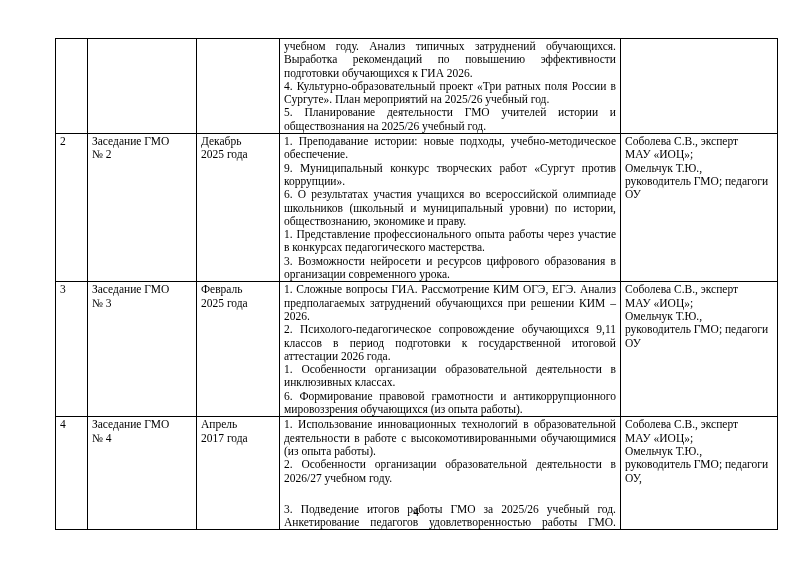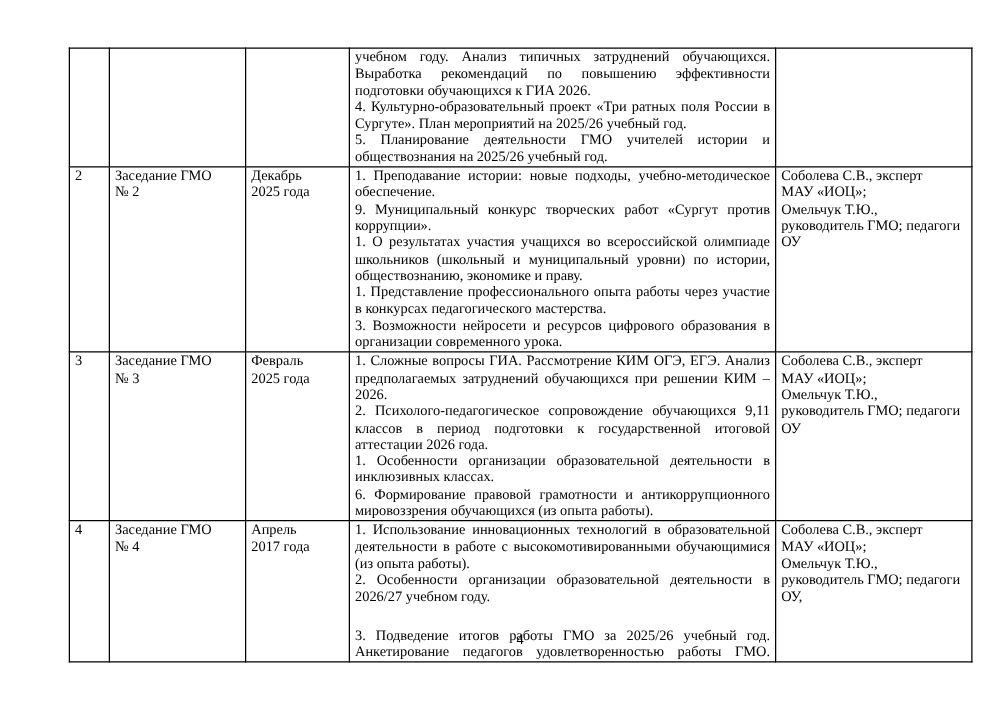--- a/index.html
+++ b/index.html
@@ -80,21 +80,21 @@
 
       <tr class="r1">
         <td>2</td>
         <td class="pre">Заседание ГМО
 № 2</td>
         <td class="pre">Декабрь
 2025 года</td>
         <td class="cell-agenda">
           <p>1. Преподавание истории: новые подходы, учебно-методическое обеспечение.</p>
           <p>9. Муниципальный конкурс творческих работ «Сургут против коррупции».</p>
-          <p>1. О результатах участия учащихся во всероссийской олимпиаде школьников (школьный и муниципальный уровни) по истории, обществознанию, экономике и праву.</p>
+          <p>6. О результатах участия учащихся во всероссийской олимпиаде школьников (школьный и муниципальный уровни) по истории, обществознанию, экономике и праву.</p>
           <p>1. Представление профессионального опыта работы через участие в конкурсах педагогического мастерства.</p>
           <p>3. Возможности нейросети и ресурсов цифрового образования в организации современного урока.</p>
         </td>
         <td class="pre">Соболева С.В., эксперт
 МАУ «ИОЦ»;
 Омельчук Т.Ю.,
 руководитель ГМО; педагоги
 ОУ</td>
       </tr>
 

